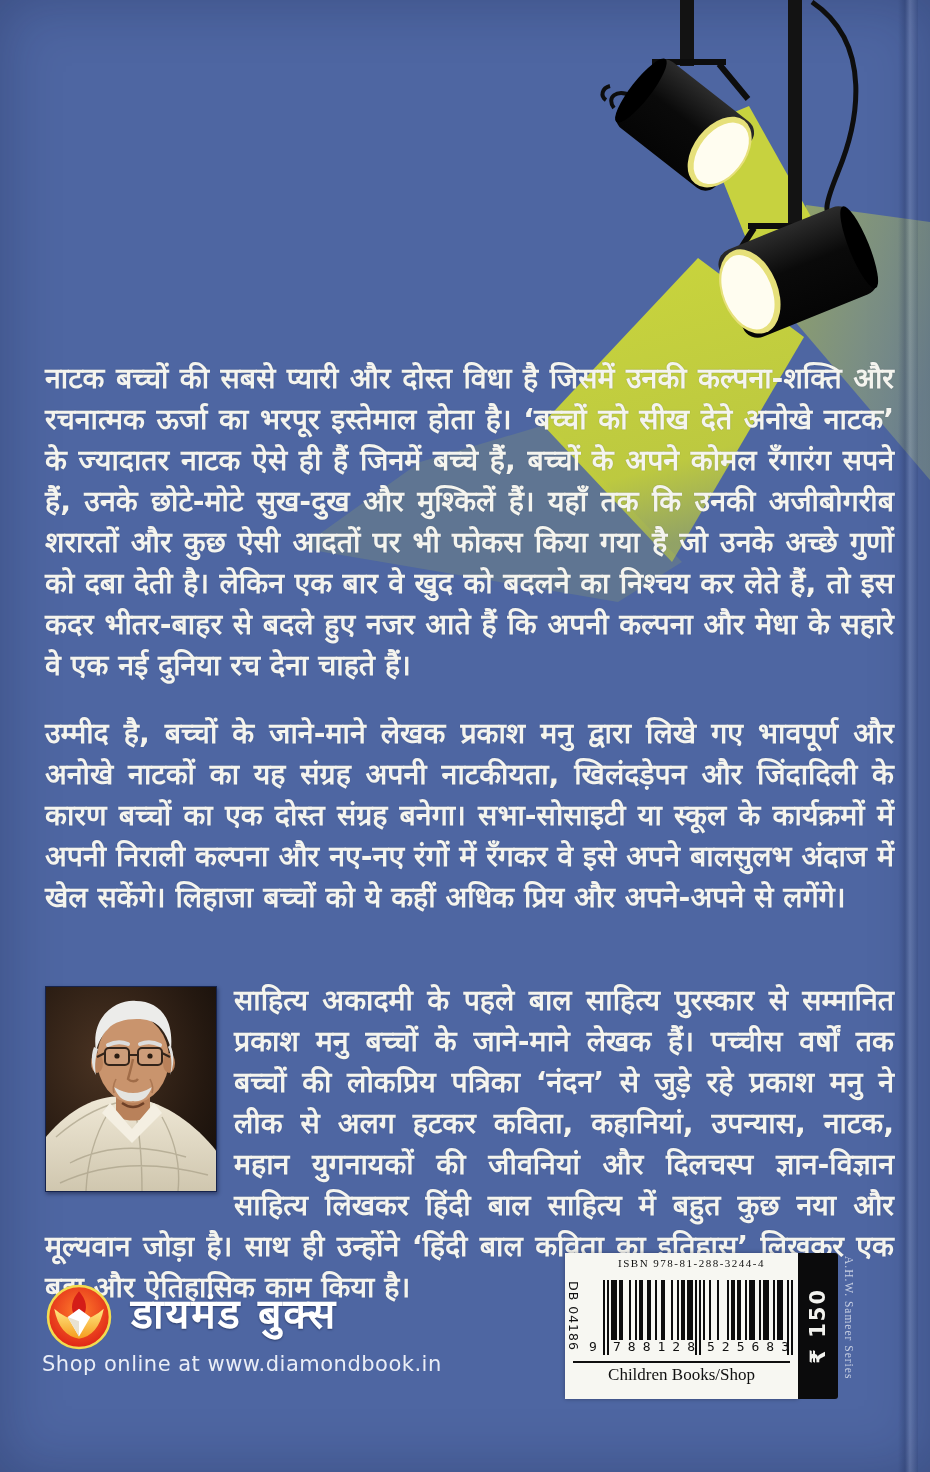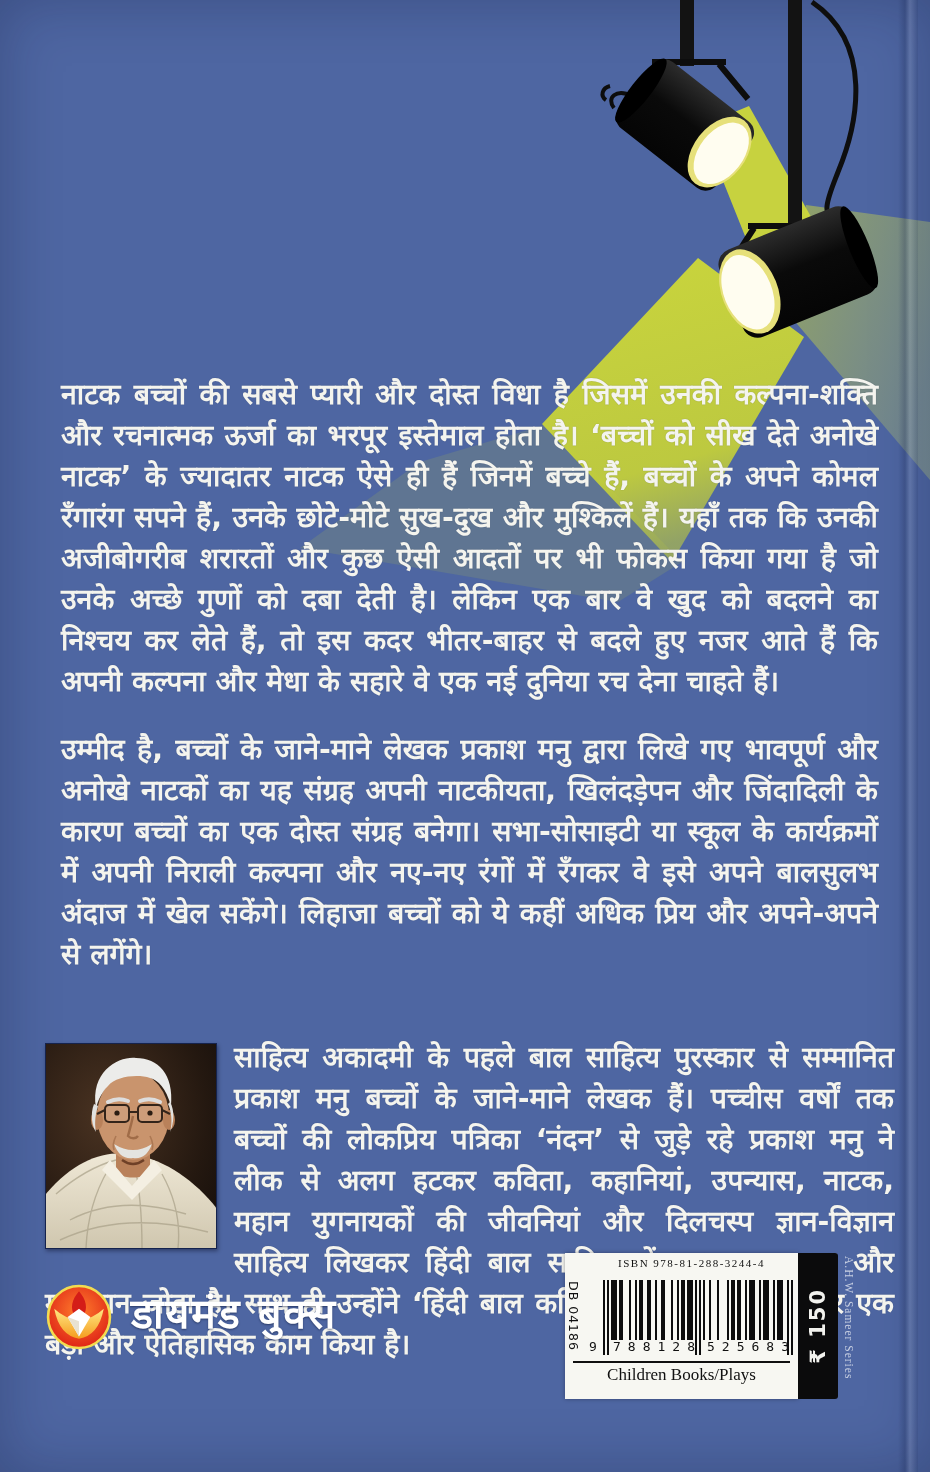--- a/index.html
+++ b/index.html
@@ -15,21 +15,21 @@
   .crease{
     position:absolute; top:0; left:898px; width:20px; height:100%; z-index:4; pointer-events:none;
     background:linear-gradient(90deg, rgba(10,20,60,0) 0%, rgba(18,30,70,.22) 35%, rgba(235,240,255,.14) 60%, rgba(18,30,70,.12) 100%);
   }
   .spotlights{position:absolute; top:0; left:0; z-index:1;}
   .content{
     position:absolute; left:45px; right:36px; top:358px; z-index:2;
     color:#f4f4ee; font-weight:700; font-size:28.5px; line-height:41px;
     text-align:justify; text-shadow:0 0 1px rgba(20,30,60,.35);
   }
-  .content p{margin:16px;}
+  .content p{margin:0;}
   .para2{margin-top:27px !important;}
   .author{margin-top:62px;}
   .photo{
     float:left; width:170px; height:204px; margin:6px 17px 10px 0;
     border:1px solid #15234d; box-shadow:1px 2px 4px rgba(0,0,20,.4);
     background:#1a120d;
   }
   
   .logo-badge{position:absolute; left:46px; top:1284px; z-index:3;}
   .logo-text{
@@ -206,20 +206,21 @@
         <stop offset="1" stop-color="#f59c1e"></stop>
       </linearGradient>
     </defs>
     <circle cx="32" cy="32" r="30" fill="url(#ringG)" stroke="#f2dc50" stroke-width="2.5"></circle>
     <path d="M8,24 Q13,50 32,53 Q51,50 56,24 Q44,35 32,34 Q20,35 8,24 Z" fill="url(#goldG)"></path>
     <path d="M32,7 C39,15 41,24 36,31 Q32,26 28,31 C23,24 25,15 32,7 Z" fill="#d41d18"></path>
     <polygon points="32,51 21,32 32,24 43,32" fill="#ffffff"></polygon>
     <path d="M32,51 L21,32 L32,36 Z" fill="#e8e2d2"></path>
   </svg>
   <div class="logo-text">डायमंड बुक्स</div>
+  <div class="tagline">Shop online at www.diamondbook.in</div>
 
   <div class="barcode-box">
     <div class="isbn">ISBN 978-81-288-3244-4</div>
     <div class="db-code">DB 04186</div>
     <div class="bars-wrap" id="bars">
         <div class="m b g"></div>
         <div class="m"></div>
         <div class="m b g"></div>
         <div class="m"></div>
         <div class="m b"></div>
@@ -313,21 +314,21 @@
         <div class="m b g"></div>
         <div class="m"></div>
         <div class="m b g"></div>
       </div>
     <div class="digits">
       <span class="d9">9</span>
       <span class="dg1">788128</span>
       <span class="dg2">525683</span>
     </div>
     <div class="cat-line"></div>
-    <div class="category">Children Books/Plays</div>
+    <div class="category">Children Books/Shop</div>
   </div>
 
   <div class="price-strip">
     <span>₹ 150</span>
   </div>
 
   <div class="edge-text">A.H.W. Sameer Series</div>
 
   <div class="crease"></div>
 </div>

